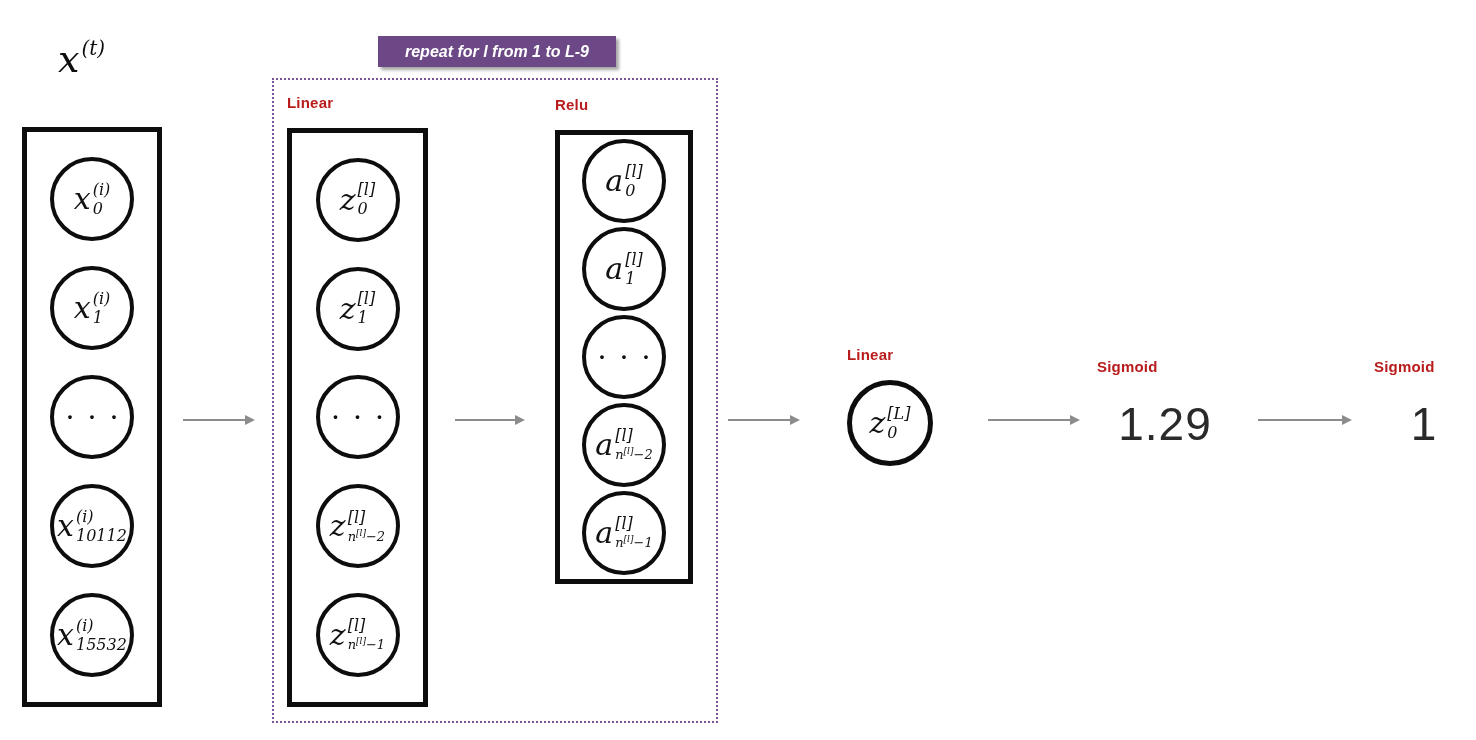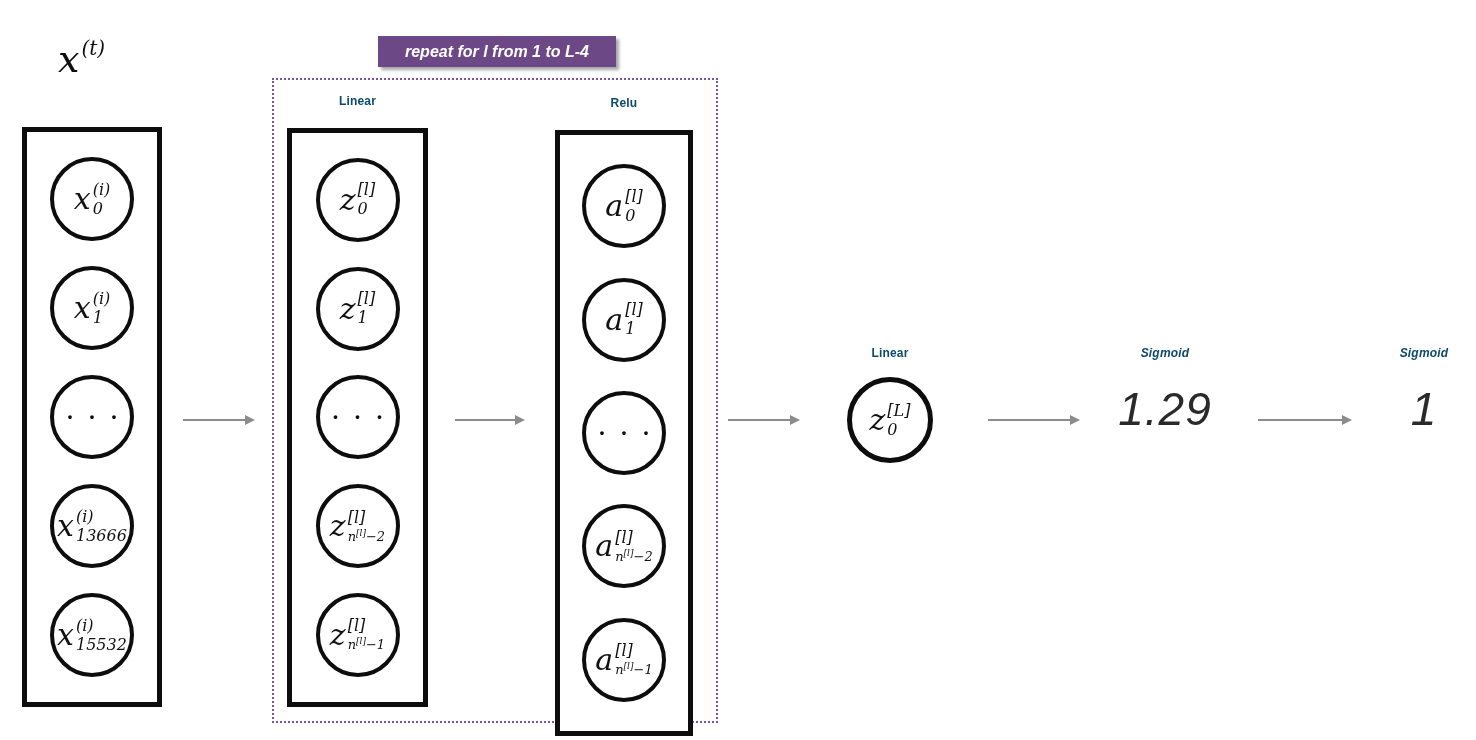--- a/index.html
+++ b/index.html
@@ -27,23 +27,23 @@
     font-weight:700;font-style:italic;font-size:16px;box-shadow:3px 3px 3px rgba(0,0,0,0.35);}
 
   
   .repeat-box{position:absolute;left:272px;top:78px;width:446px;height:645px;
     border:2px dotted var(--repeat-border);box-sizing:border-box;}
 
   
   .stack{position:absolute;}
   .stack-input{left:22px;top:127px;width:140px;height:580px;}
   .stack-linear{left:287px;top:128px;width:141px;height:579px;}
-  .stack-relu{left:555px;top:130px;width:138px;height:606px;}
+  .stack-relu{left:555px;top:130px;width:138px;height:454px;}
   .stack .stack-label,.stage-label{
-    font-weight:700;font-size:12px;color:#0c4a6e;text-align:center;letter-spacing:0.2px;}
+    font-weight:700;font-size:15px;color:#b91c1c;text-align:left;letter-spacing:0.2px;}
   .stack .stack-label{position:absolute;top:-34px;left:0;width:100%;}
   .stack .box{width:100%;height:100%;border:5px solid var(--ink);box-sizing:border-box;background:#fff;
     display:flex;flex-direction:column;align-items:center;justify-content:space-evenly;}
 
   .node{width:84px;height:84px;border:4px solid var(--ink);border-radius:50%;box-sizing:border-box;
     display:flex;align-items:center;justify-content:center;background:#fff;flex:0 0 auto;}
 
   
   .math{display:inline-flex;align-items:center;font-family:"DejaVu Serif",serif;font-style:italic;color:#111;}
   .mbase{font-size:30px;line-height:1;}
@@ -63,38 +63,38 @@
   .arrow-2{left:455px;top:419px;width:62px;}
   .arrow-3{left:728px;top:419px;width:64px;}
   .arrow-4{left:988px;top:419px;width:84px;}
   .arrow-5{left:1258px;top:419px;width:86px;}
 
   
   .final-group{position:absolute;left:847px;top:346px;width:86px;text-align:center;}
   .final-node{margin:17px auto 0 auto;width:86px;height:86px;border-width:5px;}
 
   
-  .value-group{position:absolute;top:346px;text-align:center;font-style:italic;}
+  .value-group{position:absolute;top:358px;text-align:center;}
   .sigmoid-group{left:1097px;width:136px;}
   .output-group{left:1374px;width:100px;}
   .big-value{margin-top:26px;font-size:46px;line-height:1;font-weight:300;color:var(--value-ink);
     font-family:"Liberation Sans",sans-serif;letter-spacing:1px;}
 </style>
 </head>
 <body>
 
 <div class="canvas">
 
   <div class="header-math">
       <span class="hbase">x</span>
       <span class="hsup">(t)</span>
     </div>
 
   <div class="repeat-box"></div>
-  <div class="banner">repeat for l from 1 to L-4</div>
+  <div class="banner">repeat for l from 1 to L-9</div>
 
   <div class="stack stack-input">
     <div class="stack-label"></div>
     <div class="box">
         <div class="node">
           <span class="math">
             <span class="mbase">x</span>
             <span class="mscripts">
               <span class="msup">(i)</span>
               <span class="msub"><span>0</span></span>
@@ -111,21 +111,21 @@
           </span>
         </div>
         <div class="node">
           <span class="ellipsis">· · ·</span>
         </div>
         <div class="node">
           <span class="math">
             <span class="mbase">x</span>
             <span class="mscripts">
               <span class="msup">(i)</span>
-              <span class="msub"><span>13666</span></span>
+              <span class="msub"><span>10112</span></span>
             </span>
           </span>
         </div>
         <div class="node">
           <span class="math">
             <span class="mbase">x</span>
             <span class="mscripts">
               <span class="msup">(i)</span>
               <span class="msub"><span>15532</span></span>
             </span>

